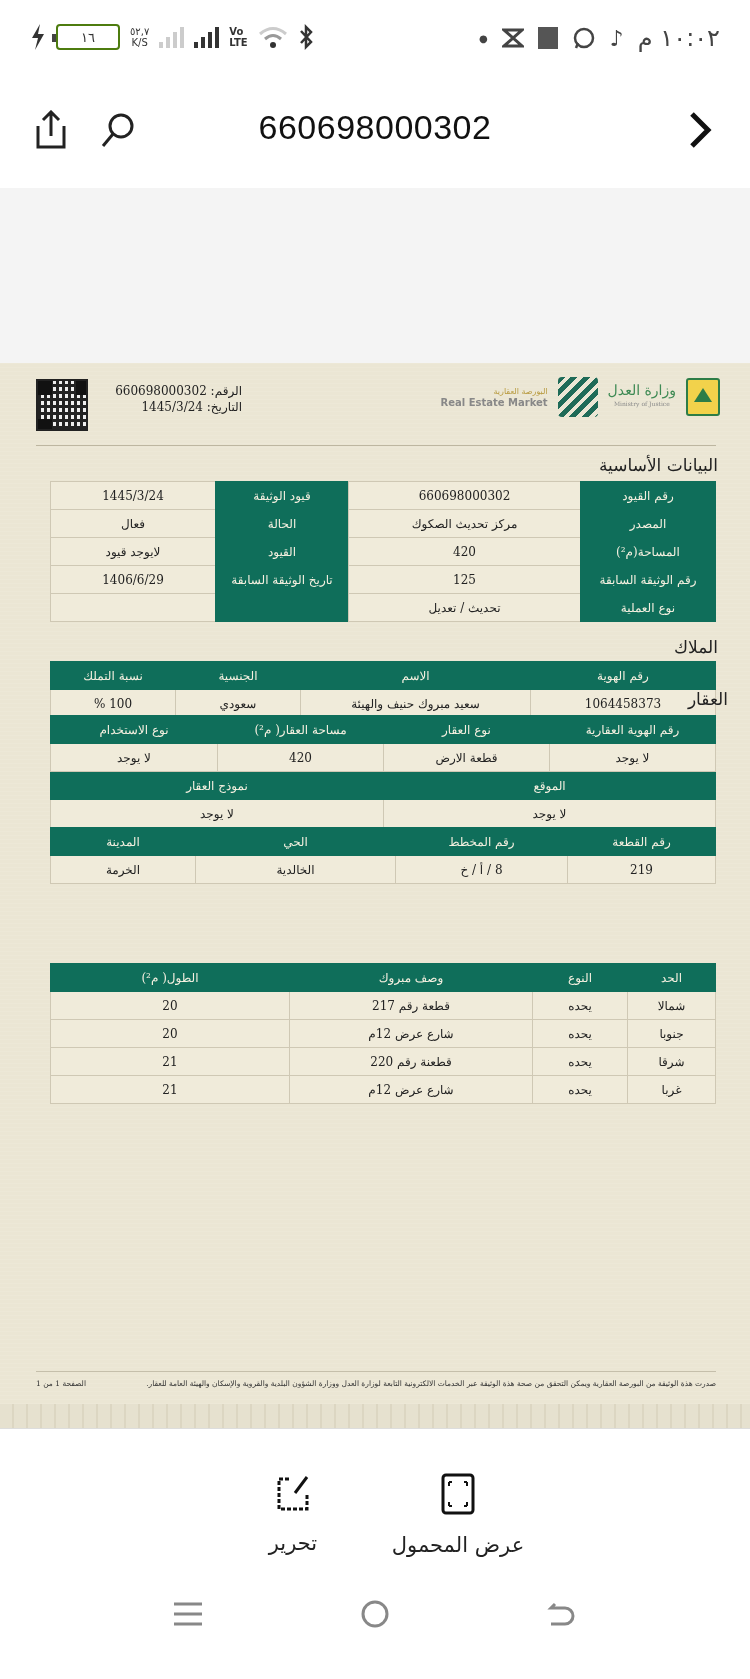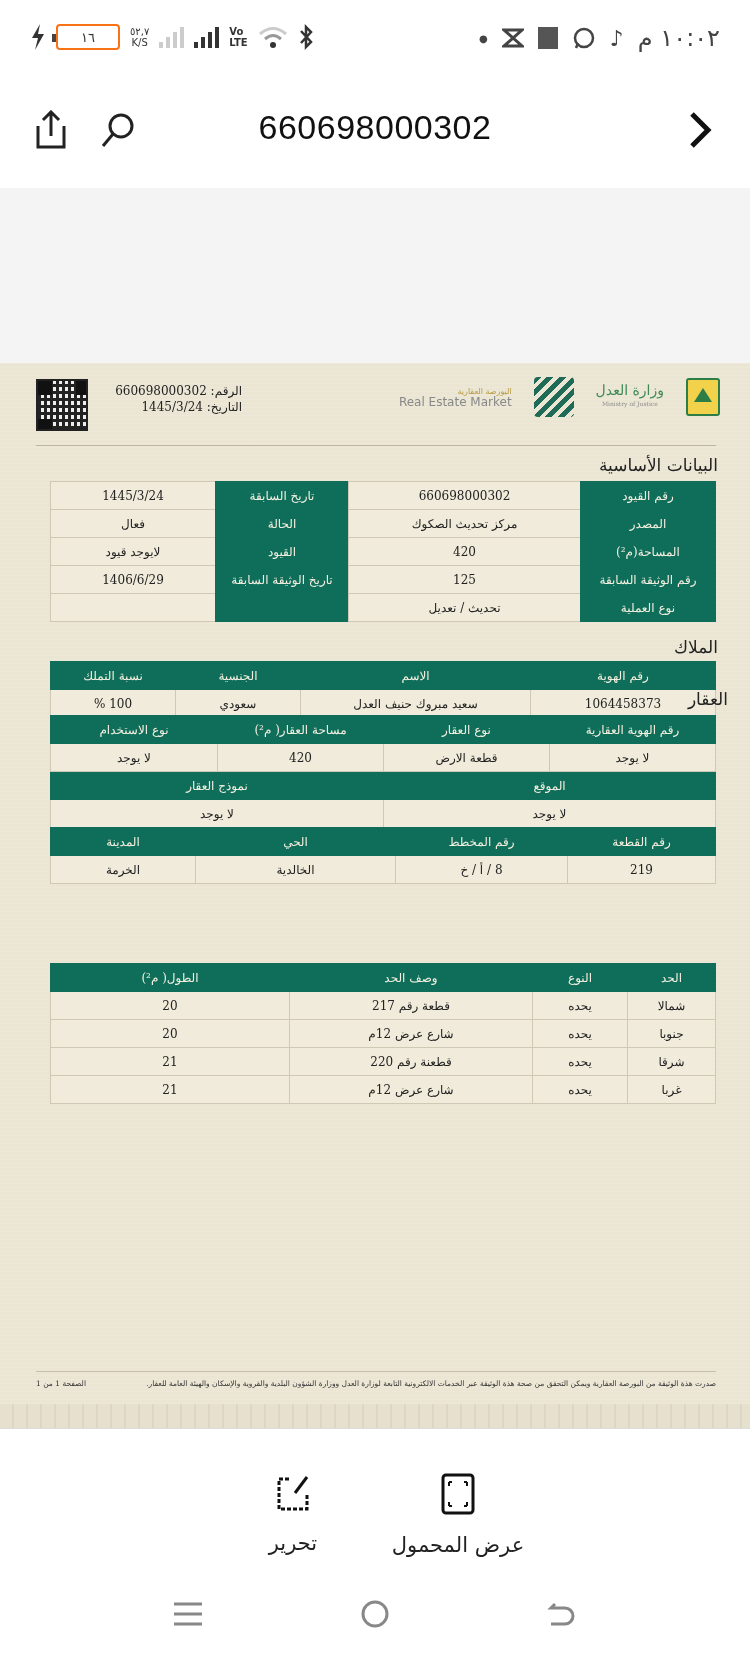--- a/index.html
+++ b/index.html
@@ -1,20 +1,20 @@
 <!DOCTYPE html>
 <html><head>
 <meta charset="utf-8">
 <style>
   * { box-sizing: border-box; margin: 0; padding: 0; }
   html, body { width: 750px; height: 1679px; background: #ffffff; overflow: hidden; font-family: "DejaVu Sans", sans-serif; }
   .status-bar { position: absolute; top: 0; left: 0; width: 750px; height: 80px; background: #fff; }
   .sb-left { position: absolute; left: 30px; top: 24px; display: flex; align-items: center; gap: 10px; color: #333; }
   .sb-right { position: absolute; right: 30px; top: 24px; display: flex; align-items: center; gap: 14px; color: #444; font-size: 20px; }
-  .battery { width: 64px; height: 26px; border: 2px solid #f97316; border-radius: 4px; font-size: 13px; display: flex; align-items: center; justify-content: center; position: relative; }
+  .battery { width: 64px; height: 26px; border: 2px solid #4d7c0f; border-radius: 4px; font-size: 13px; display: flex; align-items: center; justify-content: center; position: relative; }
   .battery::before { content: ""; position: absolute; left: -6px; top: 8px; width: 4px; height: 8px; background: #444; }
   .netspeed { font-size: 10px; line-height: 11px; text-align: center; }
   .sig { display: flex; align-items: flex-end; gap: 3px; height: 22px; }
   .sig i { display: block; width: 4px; background: #333; }
   .sig.faded i { background: #ccc; }
   .volte { font-size: 10px; line-height: 11px; font-weight: bold; }
   .sb-icon { font-size: 22px; }
   .sq { width: 20px; height: 22px; background: #555; }
 
   .toolbar { position: absolute; top: 80px; left: 0; width: 750px; height: 108px; background: #fff; }
@@ -31,23 +31,23 @@
   .qr { position: absolute; left: 6px; top: 2px; width: 52px; height: 52px;
     background:
       linear-gradient(#111,#111) 0 0/14px 14px no-repeat,
       linear-gradient(#111,#111) 38px 0/14px 14px no-repeat,
       linear-gradient(#111,#111) 0 38px/14px 14px no-repeat,
       repeating-linear-gradient(90deg, #222 0 3px, transparent 3px 6px),
       repeating-linear-gradient(0deg, #222 0 3px, #eee 3px 7px);
     border: 2px solid #222; }
   .doc-meta { position: absolute; left: 82px; top: 6px; font-family: "DejaVu Serif", serif; font-size: 12px; color: #222; direction: rtl; width: 130px; line-height: 16px; }
   .doc-title { position: absolute; left: 250px; top: 8px; font-family: "DejaVu Serif", serif; font-size: 26px; color: #222; direction: rtl; }
-  .logos { position: absolute; right: 0; top: 0; display: flex; align-items: center; gap: 22px; }
+  .logos { position: absolute; right: 0; top: 0; display: flex; align-items: center; gap: 10px; }
   .logo-rem { text-align: right; font-size: 8px; color: #b89a3e; line-height: 11px; }
-  .logo-rem .en { color: #888; font-size: 12px; }
+  .logo-rem .en { color: #888; font-size: 10px; font-weight: bold; }
   .logo-green { width: 40px; height: 40px; background: repeating-linear-gradient(135deg, #1f6b58 0 5px, transparent 5px 9px); border-radius: 4px; }
   .logo-moj { font-family: "DejaVu Serif", serif; font-size: 14px; color: #3e8a54; text-align: center; line-height: 14px; }
   .logo-moj small { display: block; font-size: 6px; color: #888; }
   .logo-emblem { width: 34px; height: 38px; border: 2px solid #2d7d47; background: #f2d24b; border-radius: 3px; position: relative; }
   .logo-emblem::after { content: ""; position: absolute; left: 6px; top: 8px; width: 18px; height: 14px; background: #2d7d47; clip-path: polygon(0 100%, 50% 0, 100% 100%); }
   .hr { position: absolute; left: 36px; width: 680px; height: 1px; background: #bdb6a0; }
 
   .sec-title { position: absolute; right: 32px; font-family: "DejaVu Serif", serif; font-size: 17px; color: #222; direction: rtl; }
   table.doc-tbl { position: absolute; left: 50px; width: 665px; border-collapse: collapse; direction: rtl; font-family: "DejaVu Serif", serif; font-size: 12px; color: #222; table-layout: fixed; }
   table.doc-tbl td, table.doc-tbl th { height: 28px; text-align: center; border: 1px solid #cfc8b4; font-weight: normal; padding: 0 4px; }
@@ -161,21 +161,21 @@
     <colgroup>
         <col style="width:135px">
         <col style="width:232px">
         <col style="width:133px">
         <col style="width:165px">
       </colgroup>
     <tbody>
         <tr>
           <td class="g">رقم القيود</td>
           <td class="v">660698000302</td>
-          <td class="g">تاريخ السابقة</td>
+          <td class="g">قيود الوثيقة</td>
           <td class="v">1445/3/24</td>
         </tr>
     <tr>
           <td class="g">المصدر</td>
           <td class="v">مركز تحديث الصكوك</td>
           <td class="g">الحالة</td>
           <td class="v">فعال</td>
         </tr>
     <tr>
           <td class="g">المساحة(م²)</td>
@@ -208,21 +208,21 @@
       </colgroup>
     <tbody>
         <tr class="gh">
           <th>رقم الهوية</th>
           <th>الاسم</th>
           <th>الجنسية</th>
           <th>نسبة التملك</th>
         </tr>
     <tr>
           <td class="v">1064458373</td>
-          <td class="v">سعيد مبروك حنيف العدل</td>
+          <td class="v">سعيد مبروك حنيف والهيئة</td>
           <td class="v">سعودي</td>
           <td class="v">100 %</td>
         </tr>
   </tbody>
     </table>
 
   <div class="sec-title" style="top:326px; right:22px">العقار</div>
   <table class="doc-tbl" style="top:352px">
     <colgroup>
         <col style="width:166px">
@@ -280,21 +280,21 @@
     <colgroup>
         <col style="width:88px">
         <col style="width:95px">
         <col style="width:243px">
         <col style="width:239px">
       </colgroup>
     <tbody>
         <tr class="gh">
           <th>الحد</th>
           <th>النوع</th>
-          <th>وصف الحد</th>
+          <th>وصف مبروك</th>
           <th>الطول( م²)</th>
         </tr>
     <tr>
           <td class="v">شمالا</td>
           <td class="v">يحده</td>
           <td class="v">قطعة رقم 217</td>
           <td class="v">20</td>
         </tr>
     <tr>
           <td class="v">جنوبا</td>

